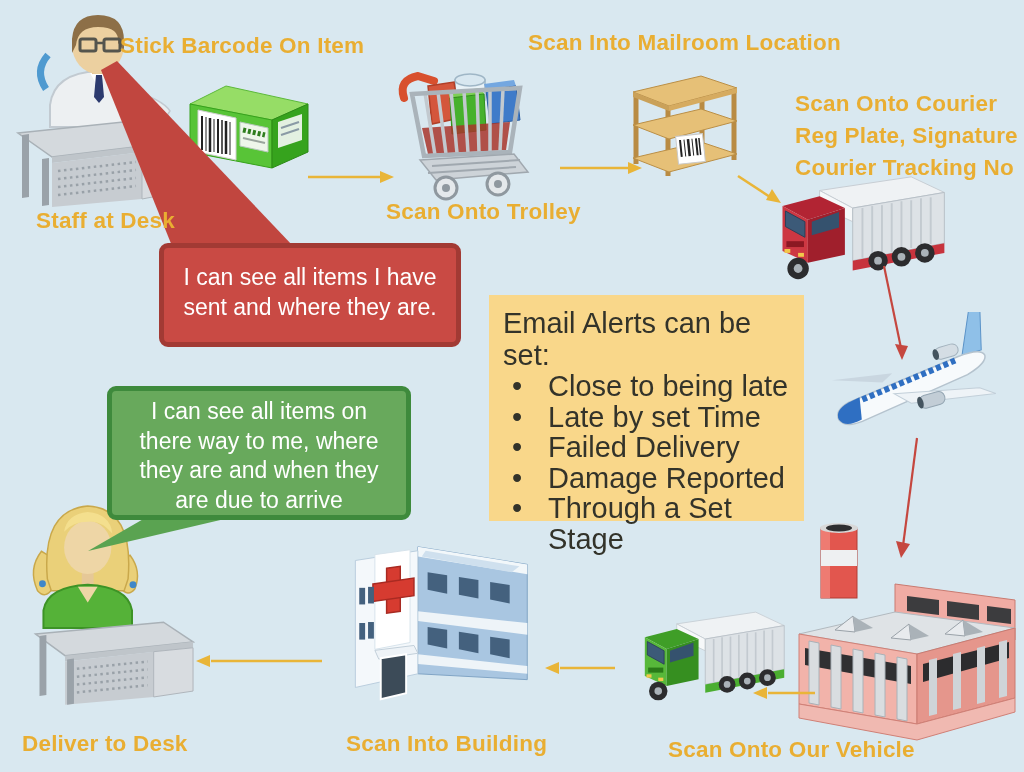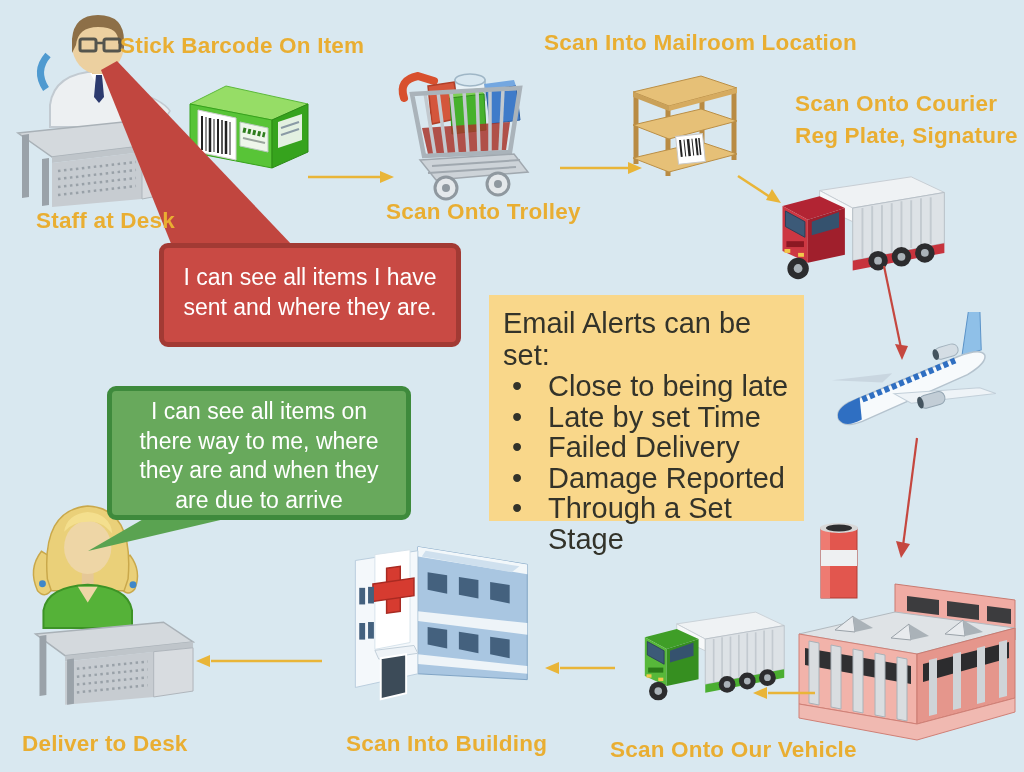--- a/index.html
+++ b/index.html
@@ -405,22 +405,23 @@
     </div>
     <div class="alert-row">
       <span class="alert-bullet">•</span>
       <span>Through a Set Stage</span>
     </div>
   </div>
 
   <div class="gold-label" style="left:120px;top:33px;">Stick Barcode On Item</div>
   <div class="gold-label" style="left:36px;top:208px;">Staff at Desk</div>
   <div class="gold-label" style="left:386px;top:199px;">Scan Onto Trolley</div>
-  <div class="gold-label" style="left:544px;top:30px;">Scan Into Mailroom Location</div>
+  <div class="gold-label" style="left:528px;top:30px;">Scan Into Mailroom Location</div>
   <div class="gold-label courier-label" style="left:795px;top:88px;">
     <div>Scan Onto Courier</div>
     <div>Reg Plate, Signature</div>
-  </div>
-  <div class="gold-label" style="left:610px;top:737px;">Scan Onto Our Vehicle</div>
+    <div>Courier Tracking No</div>
+  </div>
+  <div class="gold-label" style="left:668px;top:737px;">Scan Onto Our Vehicle</div>
   <div class="gold-label" style="left:346px;top:731px;">Scan Into Building</div>
   <div class="gold-label" style="left:22px;top:731px;">Deliver to Desk</div>
 
 </div>
 
 </body></html>

